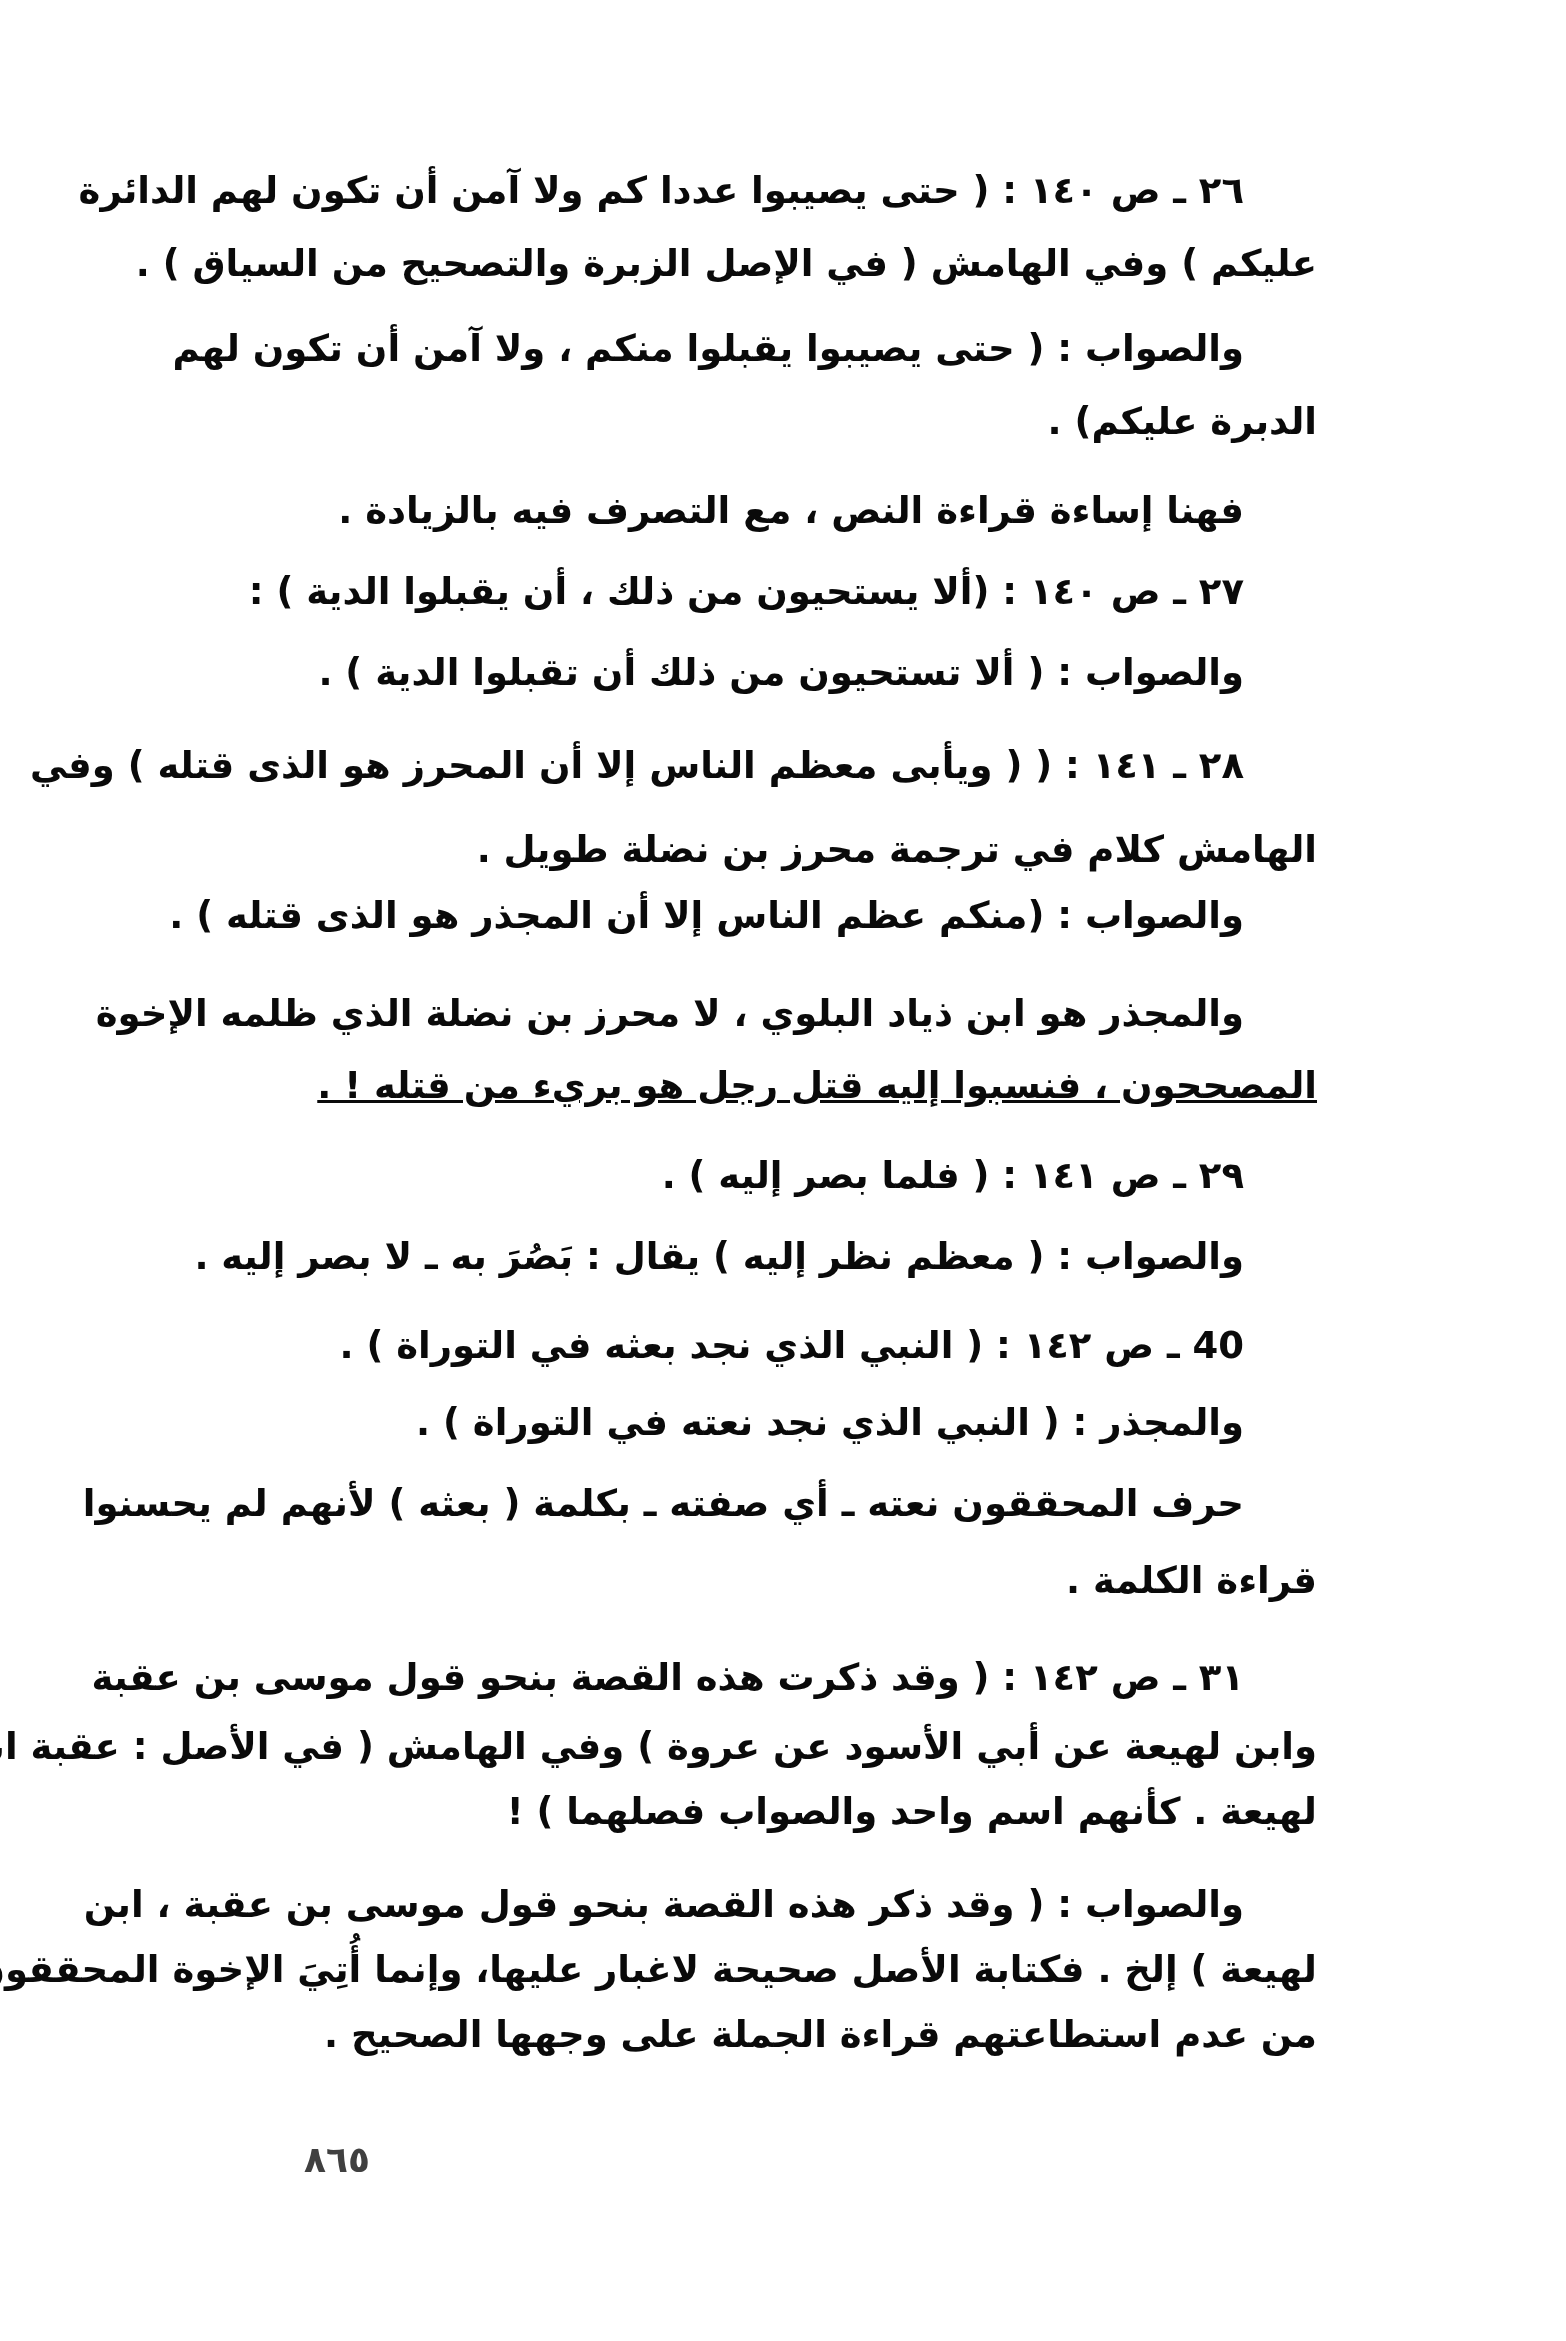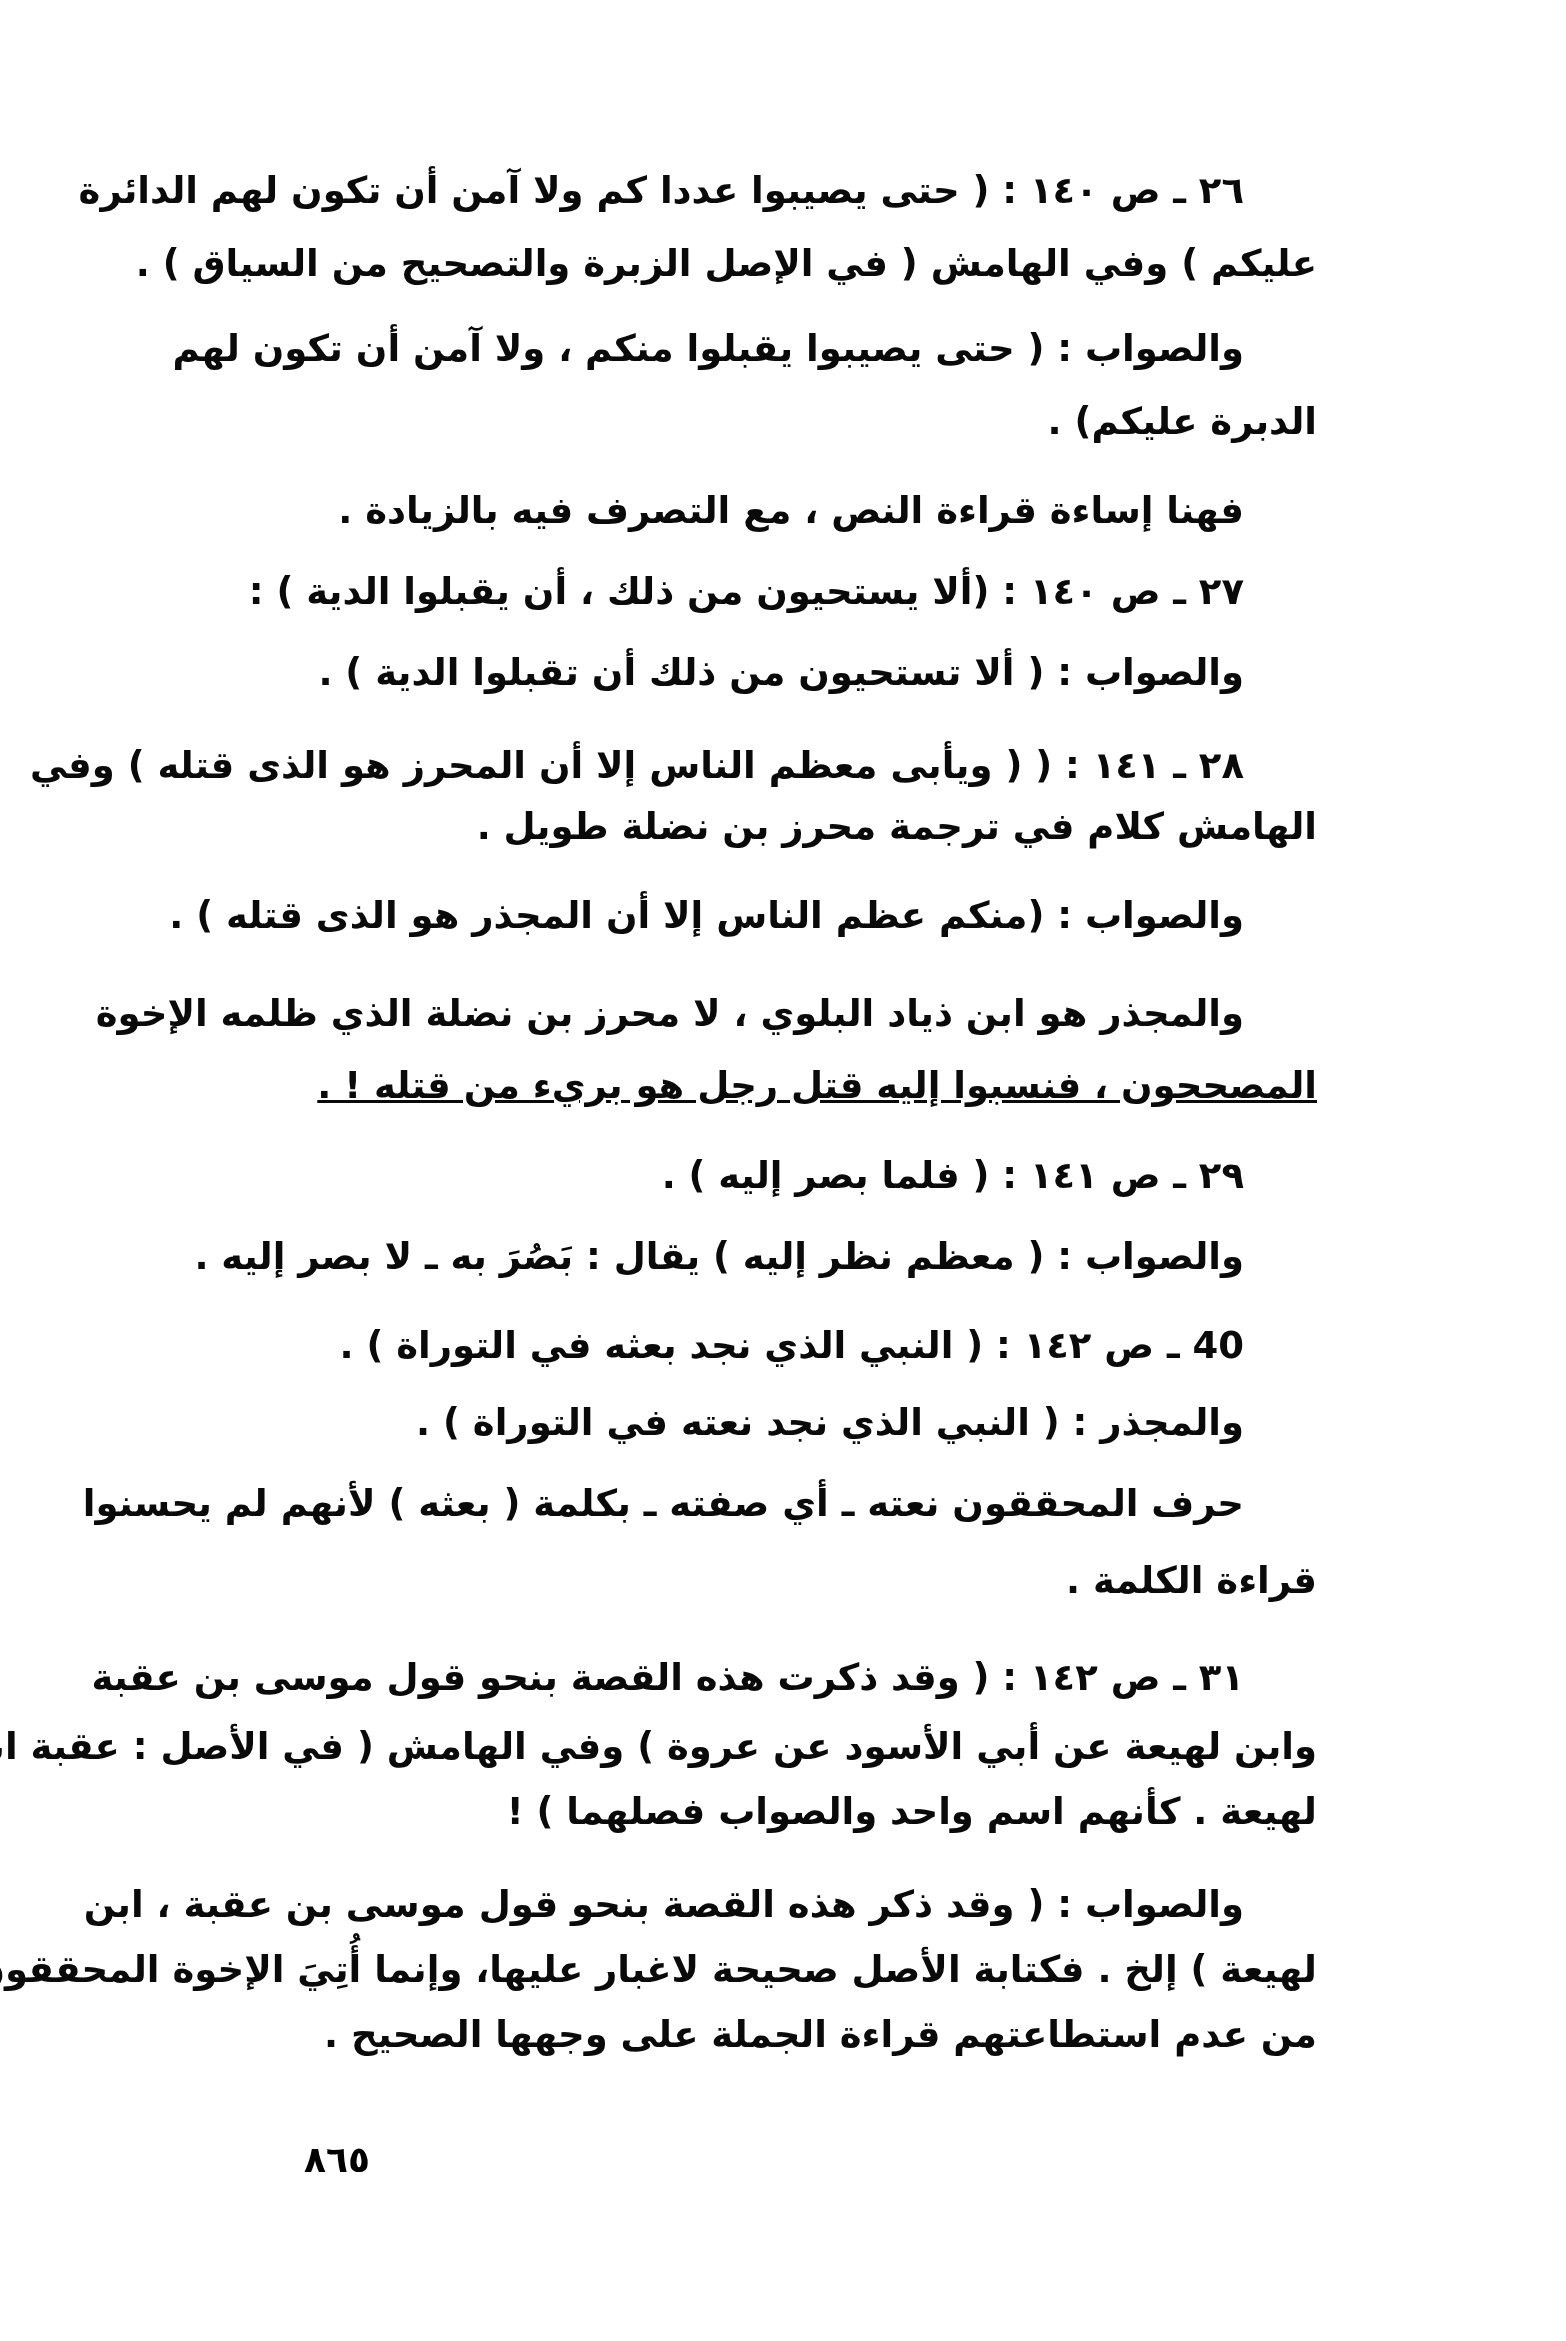--- a/index.html
+++ b/index.html
@@ -8,37 +8,37 @@
   .line {
     position:absolute; left:219px; width:1098px; height:65px;
     direction:rtl; text-align:justify; text-align-last:justify;
     font-family:"DejaVu Sans", sans-serif; font-weight:bold;
     font-size:37px; line-height:65px; color:#0a0a0a; white-space:nowrap;
   }
   .line.indent { padding-right:73px; width:1025px; }
   .line.short { text-align-last:right; }
   .pagenum {
     position:absolute; left:304px; top:2139px; direction:rtl;
-    font-family:"DejaVu Sans", sans-serif; font-weight:bold; font-size:36px; color:#000000;
+    font-family:"DejaVu Sans", sans-serif; font-weight:bold; font-size:36px; color:#404040;
   }
 </style>
 </head>
 <body>
 
 <div class="page" id="page">
   <div id="lines">
       <div class="line indent" style="top: 158px;">٢٦ ـ ص ١٤٠ : ( حتى يصيبوا عددا كم ولا آمن أن تكون لهم الدائرة</div>
       <div class="line short" style="top: 231px;">عليكم ) وفي الهامش ( في الإصل الزبرة والتصحيح من السياق ) .</div>
       <div class="line indent" style="top: 316px;">والصواب : ( حتى يصيبوا يقبلوا منكم ، ولا آمن أن تكون لهم</div>
       <div class="line short" style="top: 389px;">الدبرة عليكم) .</div>
       <div class="line indent short" style="top: 478px;">فهنا إساءة قراءة النص ، مع التصرف فيه بالزيادة .</div>
       <div class="line indent short" style="top: 559px;">٢٧ ـ ص ١٤٠ : (ألا يستحيون من ذلك ، أن يقبلوا الدية ) :</div>
       <div class="line indent short" style="top: 640px;">والصواب : ( ألا تستحيون من ذلك أن تقبلوا الدية ) .</div>
       <div class="line indent" style="top: 733px;">٢٨ ـ ١٤١ : ( ( ويأبى معظم الناس إلا أن المحرز هو الذى قتله ) وفي</div>
-      <div class="line short" style="top: 794px;">الهامش كلام في ترجمة محرز بن نضلة طويل .</div>
+      <div class="line short" style="top: 817px;">الهامش كلام في ترجمة محرز بن نضلة طويل .</div>
       <div class="line indent short" style="top: 883px;">والصواب : (منكم عظم الناس إلا أن المجذر هو الذى قتله ) .</div>
       <div class="line indent" style="top: 981px;">والمجذر هو ابن ذياد البلوي ، لا محرز بن نضلة الذي ظلمه الإخوة</div>
       <div class="line short" style="top: 1053px; text-decoration: underline;">المصححون ، فنسبوا إليه قتل رجل هو بريء من قتله ! .</div>
       <div class="line indent short" style="top: 1143px;">٢٩ ـ ص ١٤١ : ( فلما بصر إليه ) .</div>
       <div class="line indent short" style="top: 1224px;">والصواب : ( معظم نظر إليه ) يقال : بَصُرَ به ـ لا بصر إليه .</div>
       <div class="line indent short" style="top: 1313px;">40 ـ ص ١٤٢ : ( النبي الذي نجد بعثه في التوراة ) .</div>
       <div class="line indent short" style="top: 1390px;">والمجذر : ( النبي الذي نجد نعته في التوراة ) .</div>
       <div class="line indent" style="top: 1471px;">حرف المحققون نعته ـ أي صفته ـ بكلمة ( بعثه ) لأنهم لم يحسنوا</div>
       <div class="line short" style="top: 1548px;">قراءة الكلمة .</div>
       <div class="line indent" style="top: 1645px;">٣١ ـ ص ١٤٢ : ( وقد ذكرت هذه القصة بنحو قول موسى بن عقبة</div>

